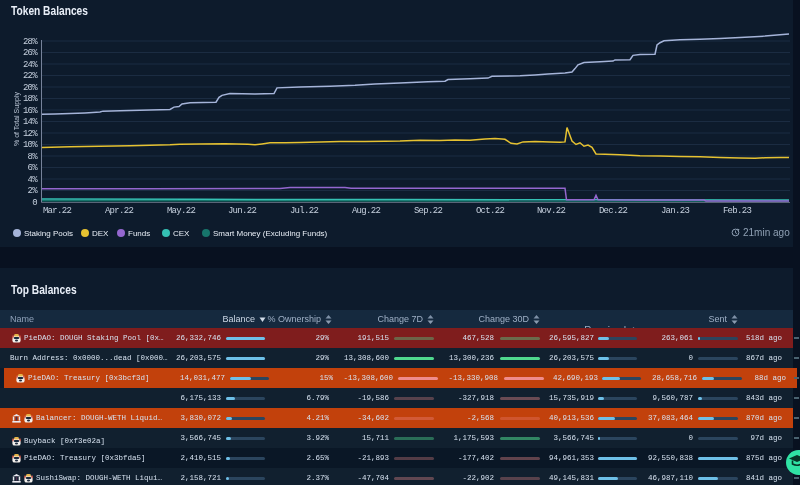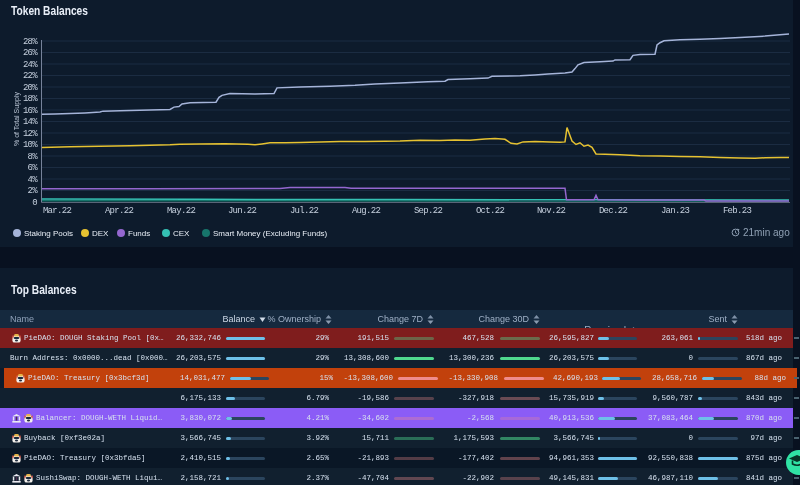--- a/index.html
+++ b/index.html
@@ -221,21 +221,21 @@
     <div style="position:absolute;left:598px;top:9px;width:39px;height:3px;border-radius:2px;background:#2b455e">
       <div style="position:absolute;left:0;top:0;width:6px;height:3px;border-radius:2px;background:#6ec0e8"></div>
     </div>
     <div class="mono num" style="right:100px">9,560,787</div>
     <div style="position:absolute;left:698px;top:9px;width:40px;height:3px;border-radius:2px;background:#2b455e">
       <div style="position:absolute;left:0;top:0;width:4px;height:3px;border-radius:2px;background:#6ec0e8"></div>
     </div>
     <div class="mono num" style="right:11px">843d ago</div>
   </div>
 <div style="position:absolute;left:794px;top:397px;width:5px;height:2px;background:#4a6270"></div>
-<div style="position:absolute;left:0;top:408px;width:793px;height:20px;background:#8b5cf6">
+<div style="position:absolute;left:0;top:408px;width:793px;height:20px;background:#c2410c">
     <div style="position:absolute;left:11.5px;top:0;height:20px;display:flex;align-items:center">
       <svg width="9" height="9" viewBox="0 0 9 9" style="margin-right:3px;flex:none">
         <path d="M4.5 0 L8.5 2.2 L0.5 2.2 Z" fill="#e9e9f0"></path>
         <rect x="0.8" y="2.6" width="1.5" height="4" fill="#e9e9f0"></rect>
         <rect x="3.75" y="2.6" width="1.5" height="4" fill="#4a3050"></rect>
         <rect x="6.7" y="2.6" width="1.5" height="4" fill="#e9e9f0"></rect>
         <rect x="0.3" y="7" width="8.4" height="1.6" fill="#e9e9f0"></rect>
       </svg>
       <svg width="9" height="9" viewBox="0 0 9 9" style="margin-right:3.5px;flex:none">
         <rect x="0.4" y="1.6" width="8.2" height="7" rx="2.2" fill="#f4f0ec"></rect>
@@ -261,21 +261,21 @@
       <div style="position:absolute;left:0;top:0;width:17px;height:3px;border-radius:2px;background:#6ec0e8"></div>
     </div>
     <div class="mono num" style="right:100px">37,083,464</div>
     <div style="position:absolute;left:698px;top:9px;width:40px;height:3px;border-radius:2px;background:#2b455e">
       <div style="position:absolute;left:0;top:0;width:16px;height:3px;border-radius:2px;background:#6ec0e8"></div>
     </div>
     <div class="mono num" style="right:11px">870d ago</div>
   </div>
 <div style="position:absolute;left:794px;top:417px;width:5px;height:2px;background:#4a6270"></div>
 <div style="position:absolute;left:0;top:428px;width:793px;height:20px;background:#11202f">
-    <div style="position:absolute;left:11.5px;top:0;height:20px;display:flex;align-items:center">
+    <div style="position:absolute;left:11.5px;top:9px;height:20px;display:flex;">
       <svg width="9" height="9" viewBox="0 0 9 9" style="margin-right:3.5px;flex:none">
         <rect x="0.4" y="1.6" width="8.2" height="7" rx="2.2" fill="#f4f0ec"></rect>
         <path d="M2.2 0.4 Q4.5 -0.6 6.8 0.4 L6.6 2.4 L2.4 2.4 Z" fill="#e8b54a"></path>
         <path d="M0.4 1.2 L2 2.2 L1 4.8 L0.4 4 Z" fill="#cf4a38"></path>
         <path d="M8.6 1.2 L7 2.2 L8 4.8 L8.6 4 Z" fill="#cf4a38"></path>
         <rect x="1.8" y="3" width="5.4" height="2" rx="1" fill="#17283e"></rect>
         <ellipse cx="4.5" cy="6.6" rx="1.6" ry="1" fill="#222e40"></ellipse>
       </svg>
       <span class="mono">Buyback [0xf3e02a]</span>
     </div>

